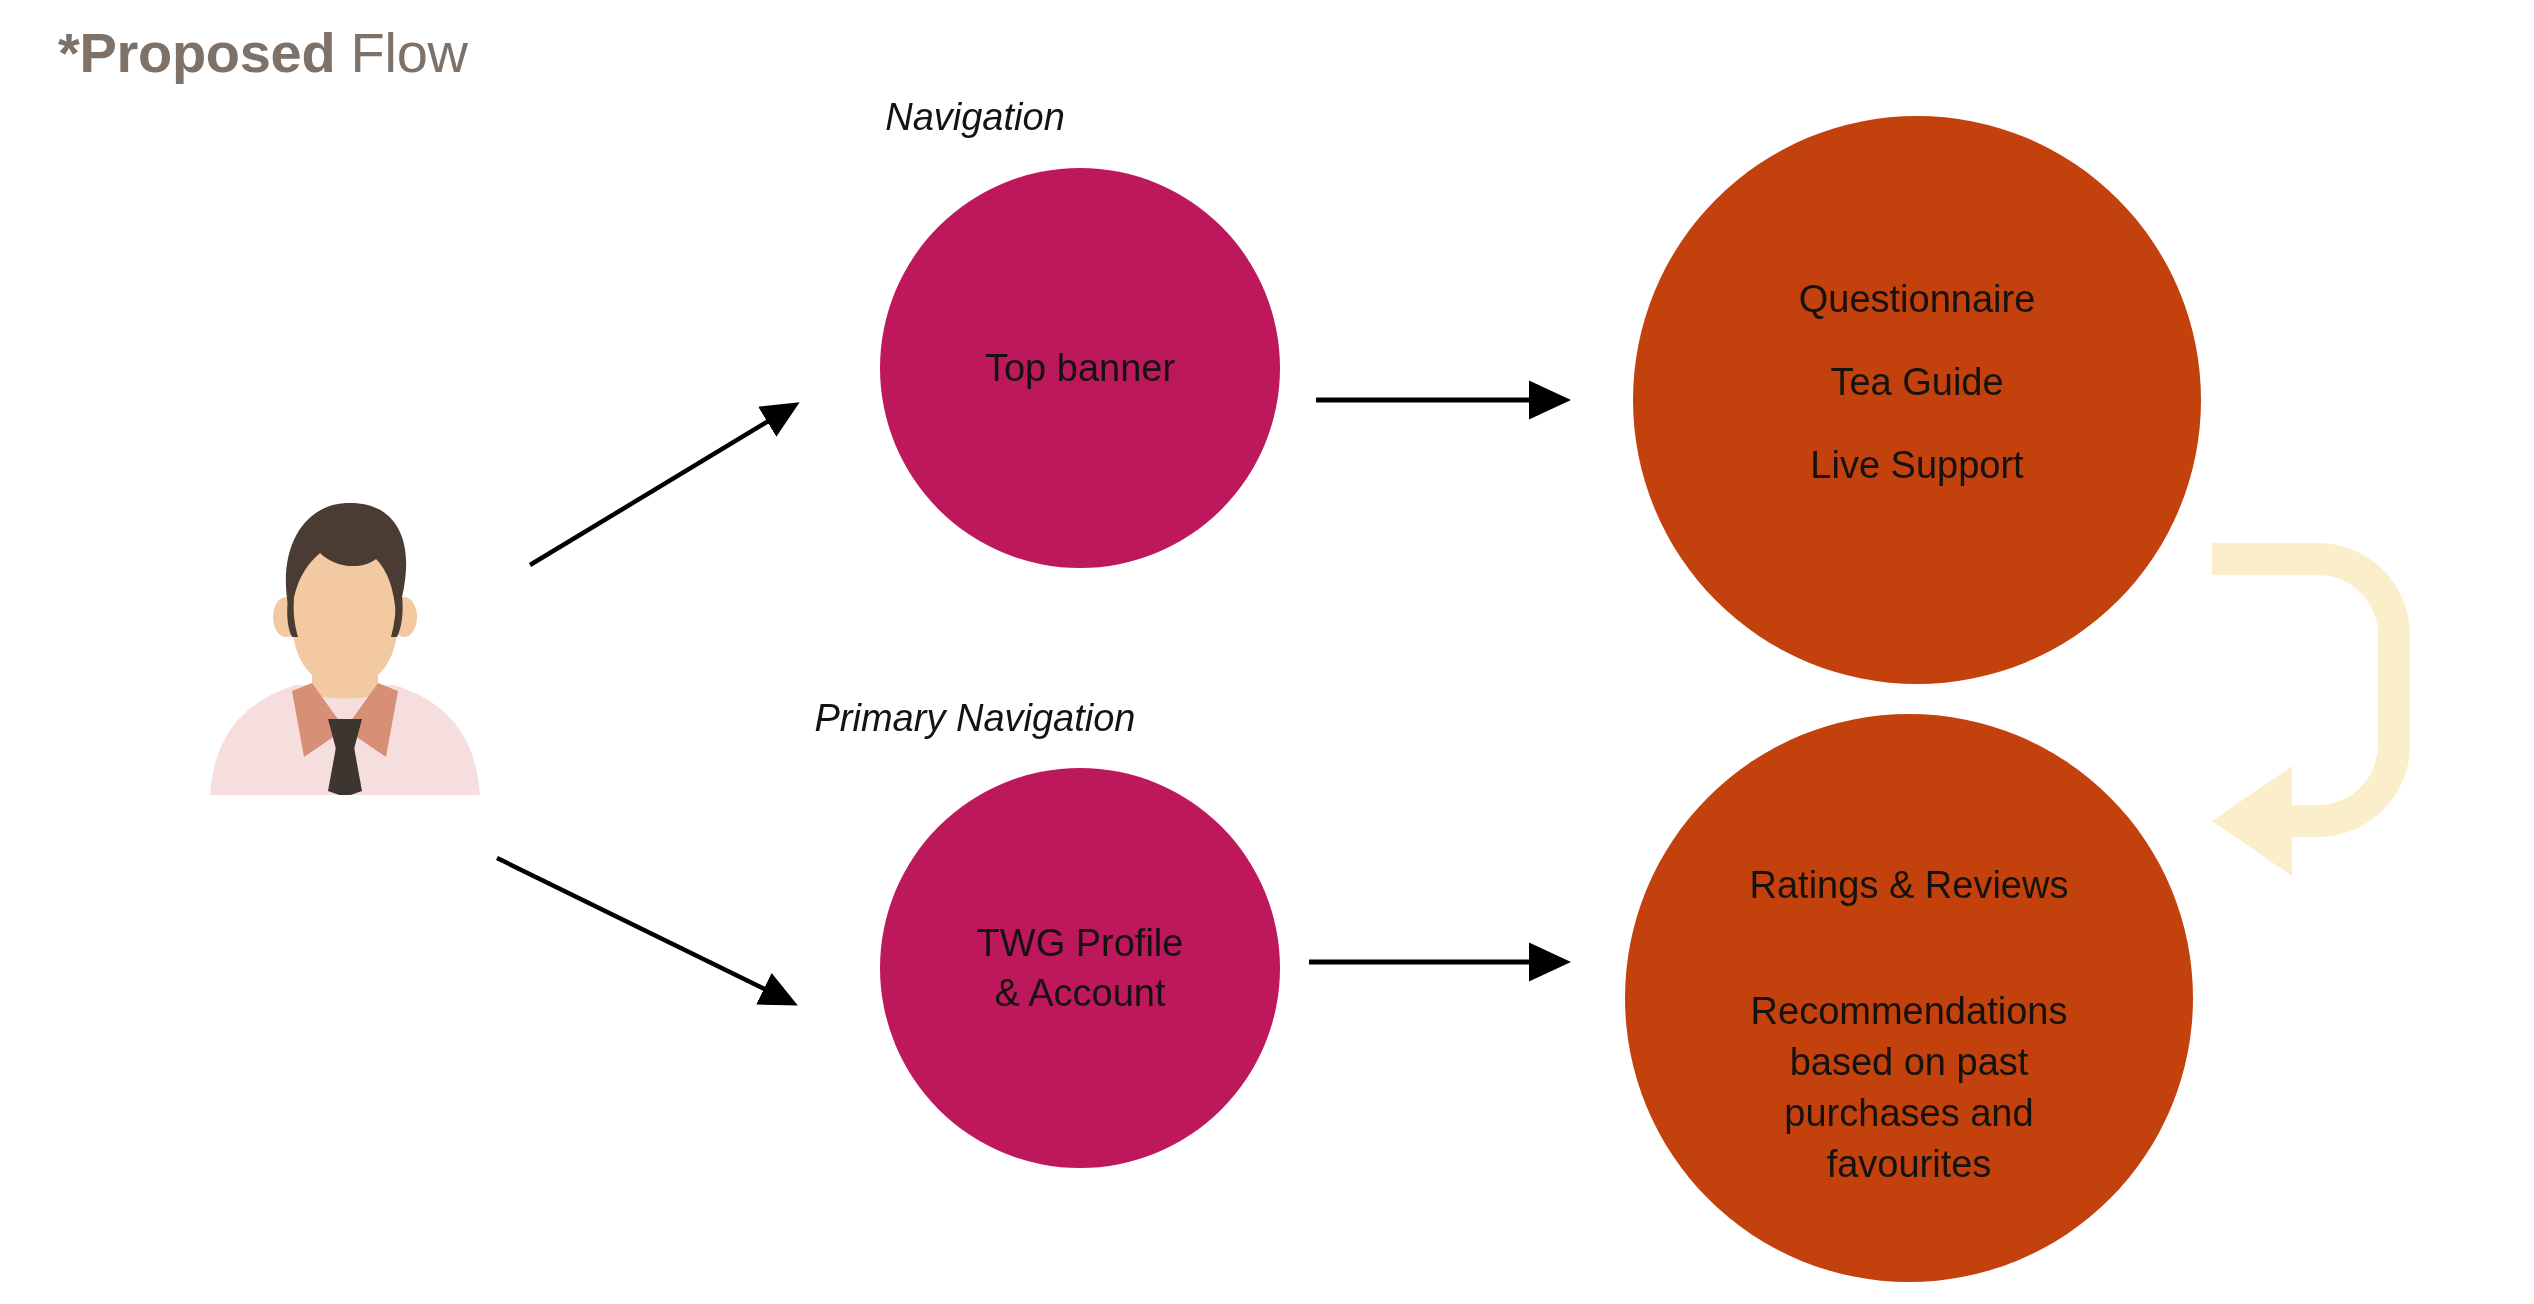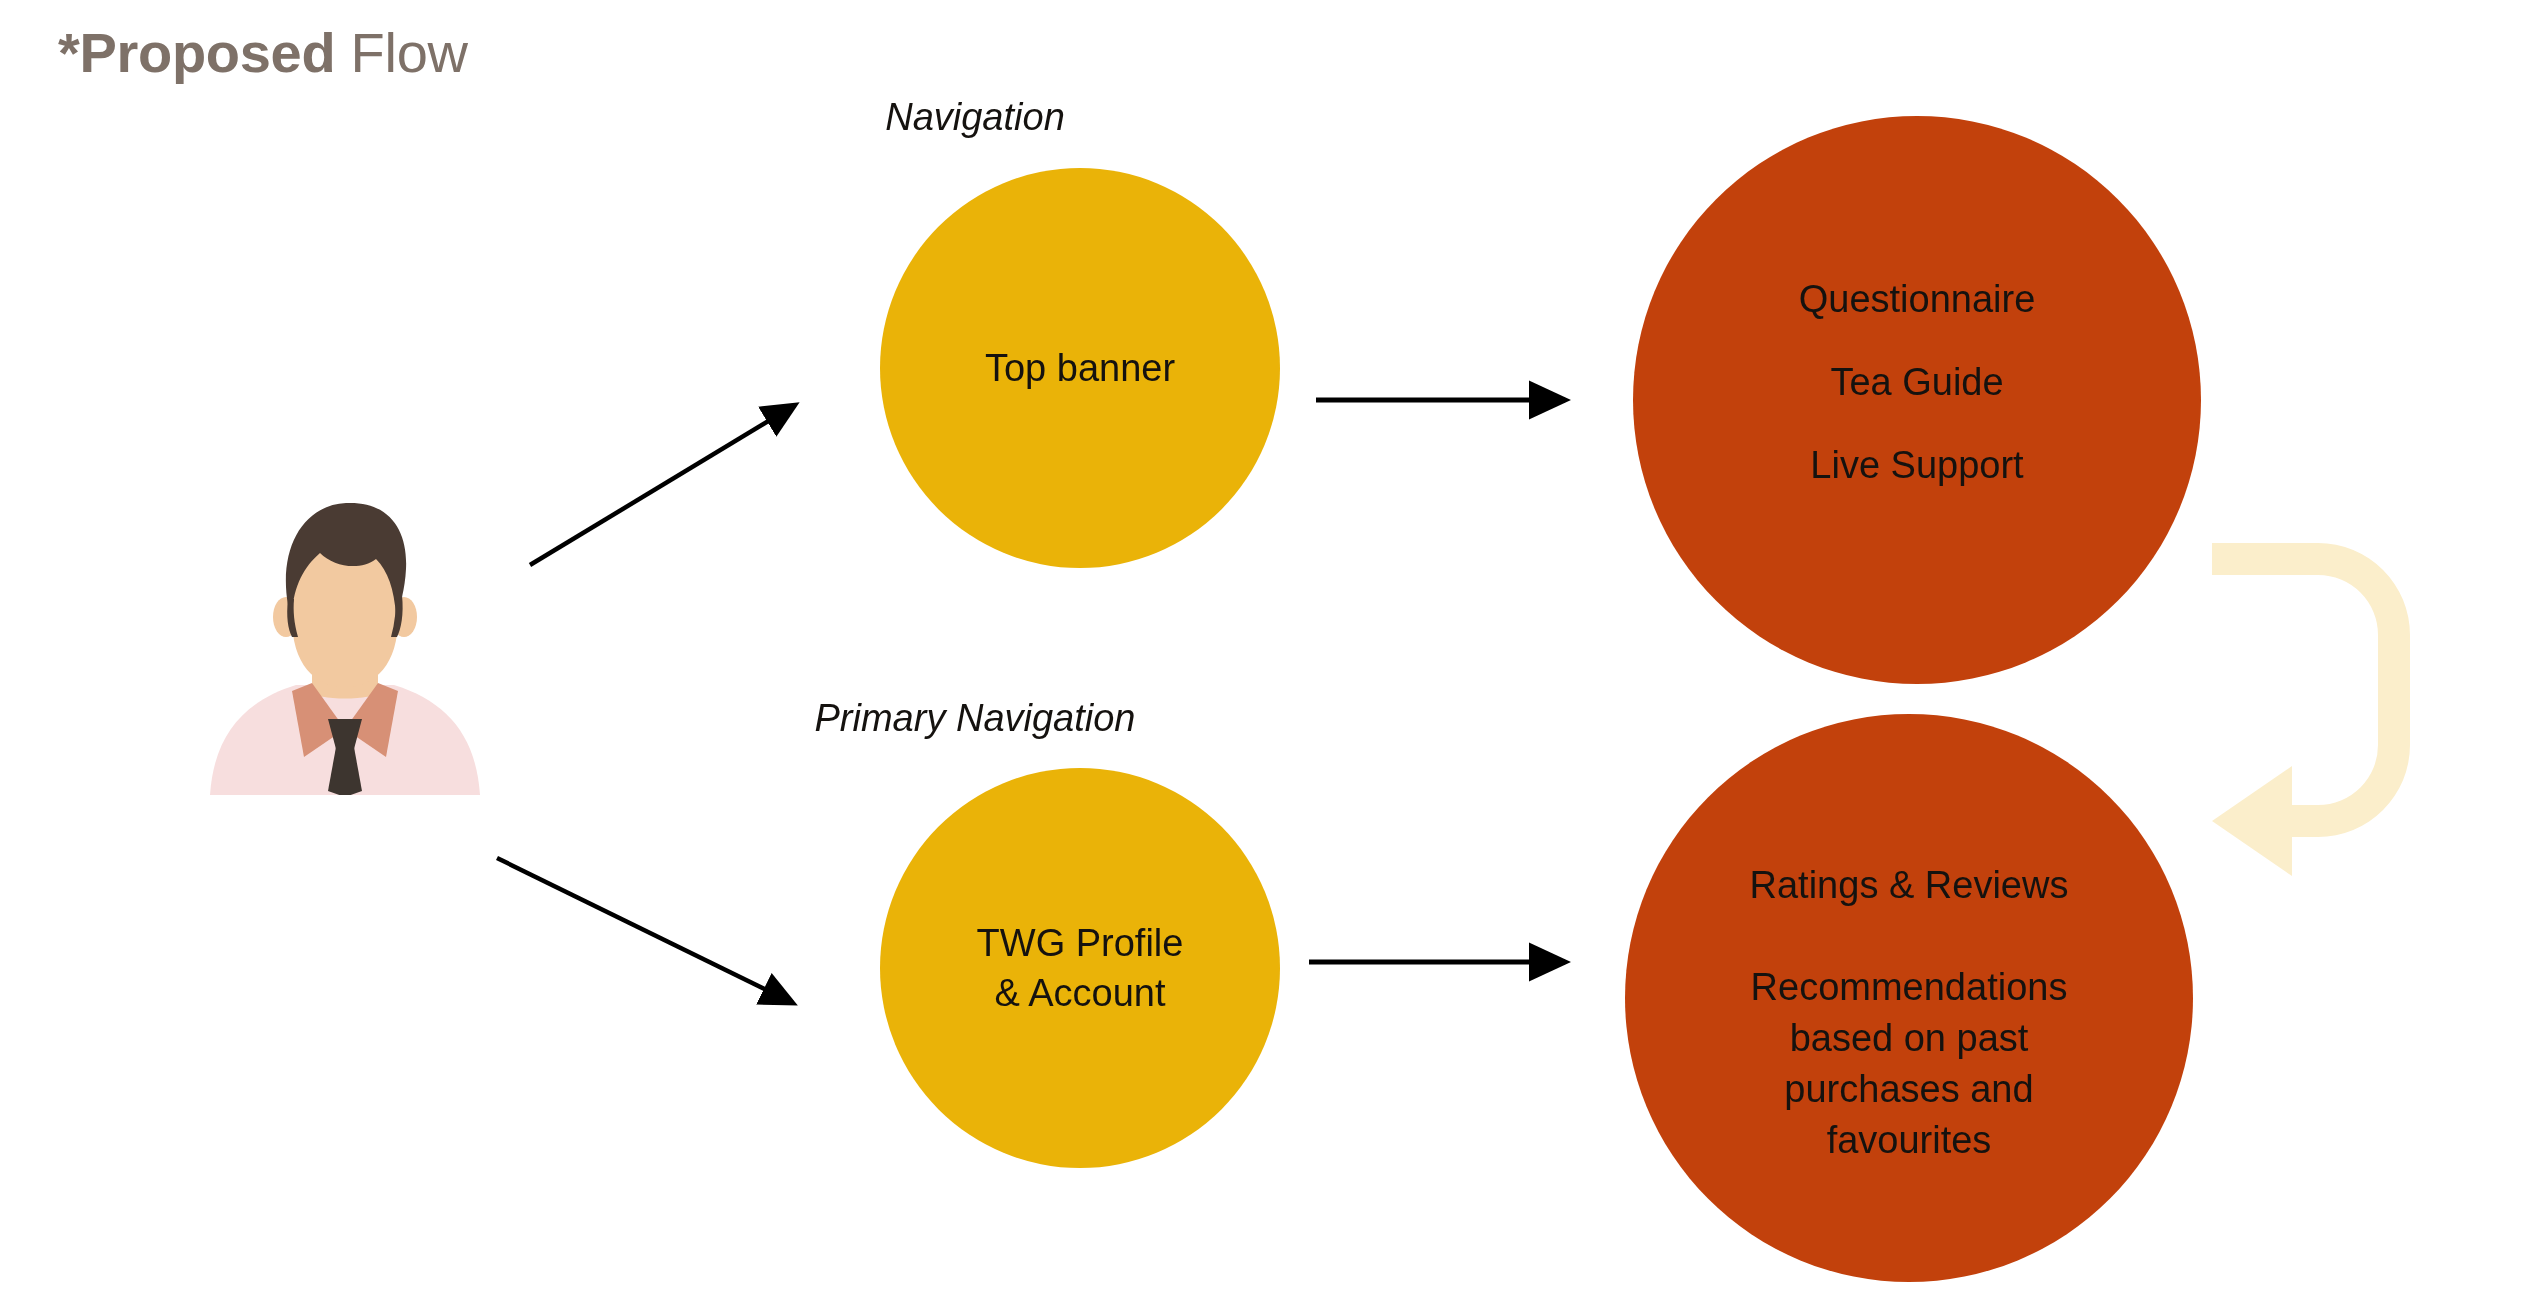--- a/index.html
+++ b/index.html
@@ -51,21 +51,21 @@
   .node-circle {
     position: absolute;
     border-radius: 50%;
     display: flex;
     flex-direction: column;
     align-items: center;
     text-align: center;
   }
 
   .node-gray {
-    background: #eab308;
+    background: #be185d;
     justify-content: center;
   }
   .node-gray .node-line {
     font-size: 38px;
     color: #15120f;
     line-height: 1.32;
     white-space: nowrap;
   }
 
   #circle-top-banner {
@@ -98,21 +98,21 @@
   #circle-personalisation {
     left: 1625px; top: 714px;
     width: 568px; height: 568px;
     padding-top: 146px;
   }
   #circle-personalisation .node-para {
     font-size: 38px;
     color: #15120f;
     line-height: 1.34;
     width: 340px;
-    margin-top: 52px;
+    margin-top: 76px;
     white-space: normal;
   }
 
   
   #arrow-layer {
     position: absolute;
     left: 0; top: 0;
     width: 2534px; height: 1304px;
     pointer-events: none;
   }

